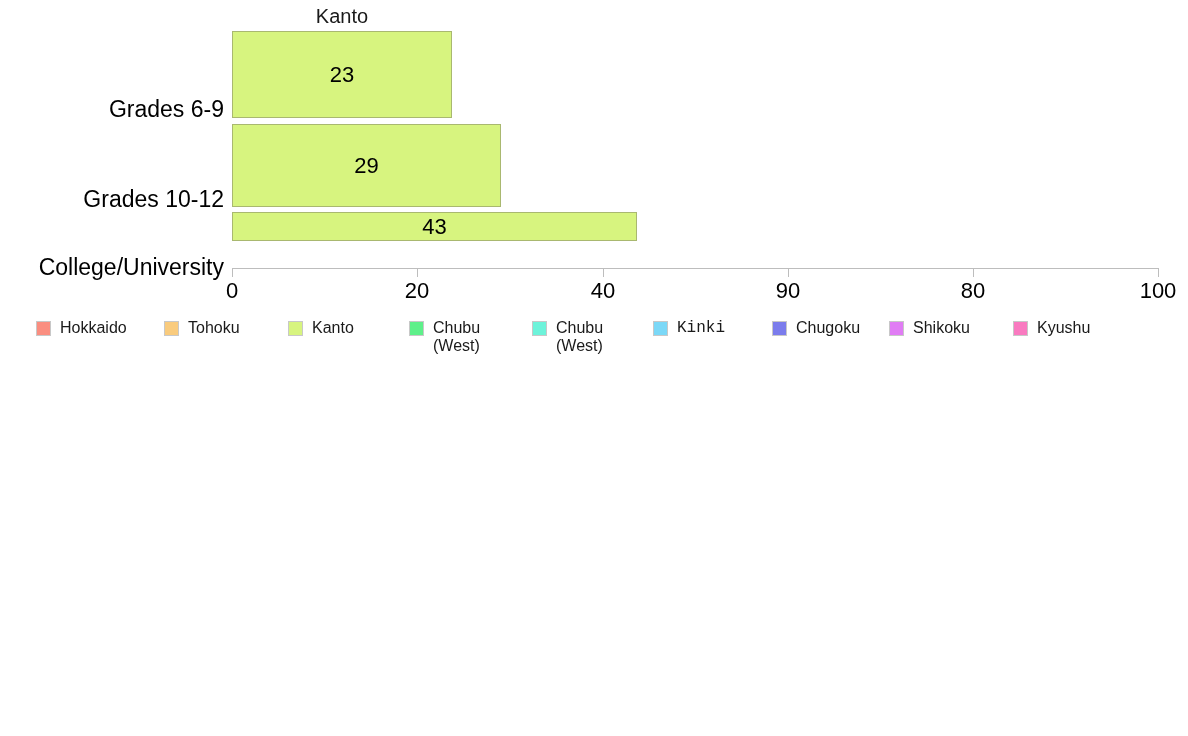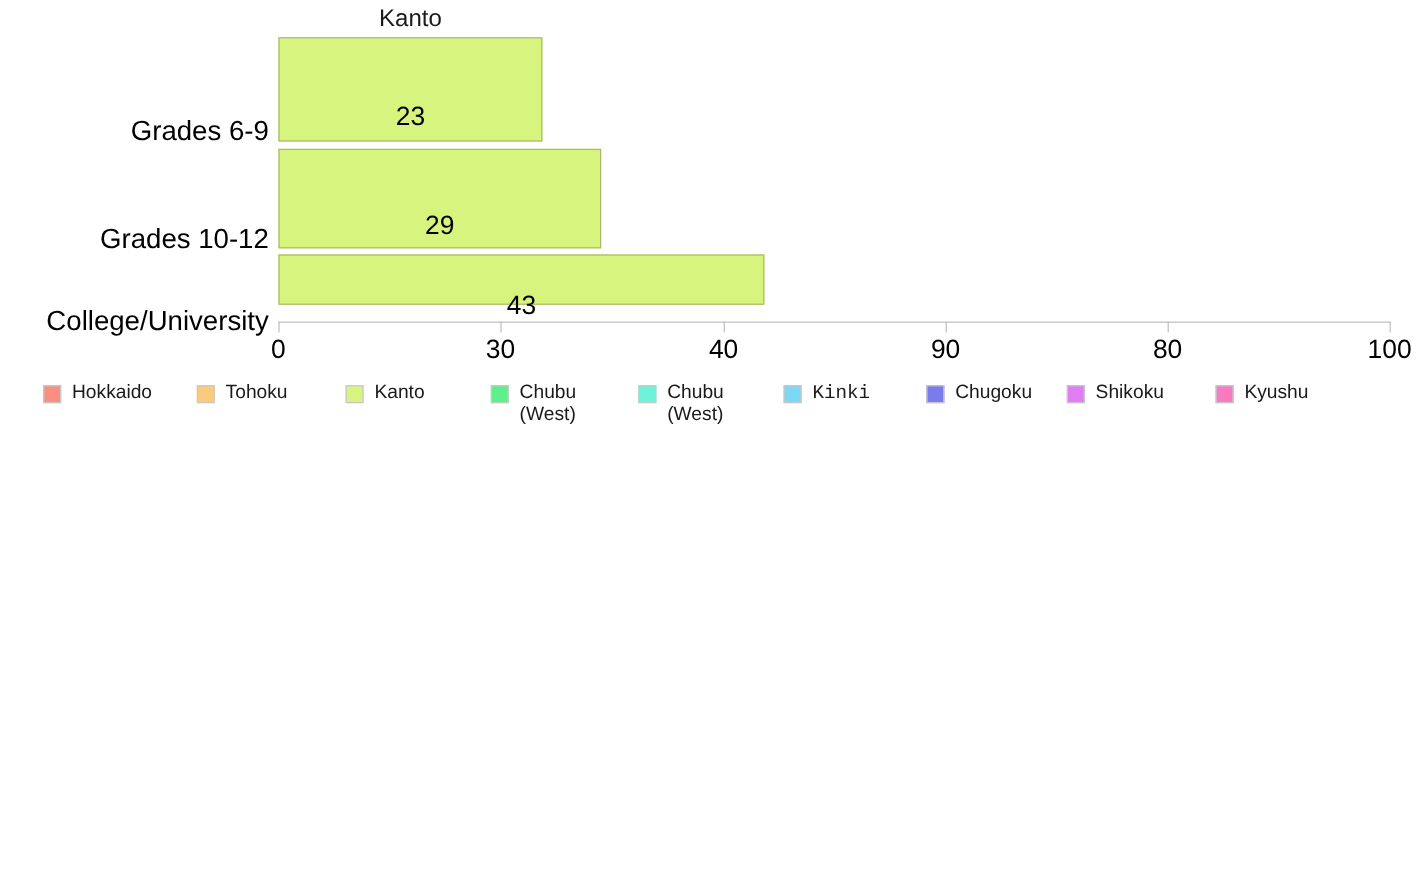--- a/index.html
+++ b/index.html
@@ -73,21 +73,20 @@
   }
   .bar-value {
     position: absolute;
     top: 50%;
     transform: translateY(-50%);
     width: 100%;
     text-align: center;
     font-size: 22px;
     color: #000000;
     line-height: 22px;
-    margin-top: 22px;
   }
 
   
   .x-axis {
     position: absolute;
     left: 232px;
     top: 268px;
     width: 927px;
     height: 1px;
     background: #bdbdbd;
@@ -154,35 +153,35 @@
     <div class="cat-label" style="top:224px;">College/University</div>
   </div>
 
   <div class="plot-area">
     <div class="bar" style="top:0px;   height:87px; width:220px;">
       <span class="bar-value">23</span>
     </div>
     <div class="bar" style="top:93px;  height:83px; width:269px;">
       <span class="bar-value">29</span>
     </div>
-    <div class="bar" style="top:181px; height:42px; width:405px;">
+    <div class="bar" style="top:181px; height:29px; width:405px;">
       <span class="bar-value">43</span>
     </div>
   </div>
 
   <div class="x-axis">
     <div class="x-tick" style="left:0px;"></div>
     <div class="x-tick" style="left:185px;"></div>
     <div class="x-tick" style="left:371px;"></div>
     <div class="x-tick" style="left:556px;"></div>
     <div class="x-tick" style="left:741px;"></div>
     <div class="x-tick" style="left:926px;"></div>
 
     <div class="x-tick-label" style="left:0px;">0</div>
-    <div class="x-tick-label" style="left:185px;">30</div>
+    <div class="x-tick-label" style="left:185px;">20</div>
     <div class="x-tick-label" style="left:371px;">40</div>
     <div class="x-tick-label" style="left:556px;">90</div>
     <div class="x-tick-label" style="left:741px;">80</div>
     <div class="x-tick-label" style="left:926px;">100</div>
   </div>
 
   <div class="legend">
 
     <div class="legend-item" style="left:36px;">
       <span class="legend-swatch" style="background:#fa8e80"></span>

